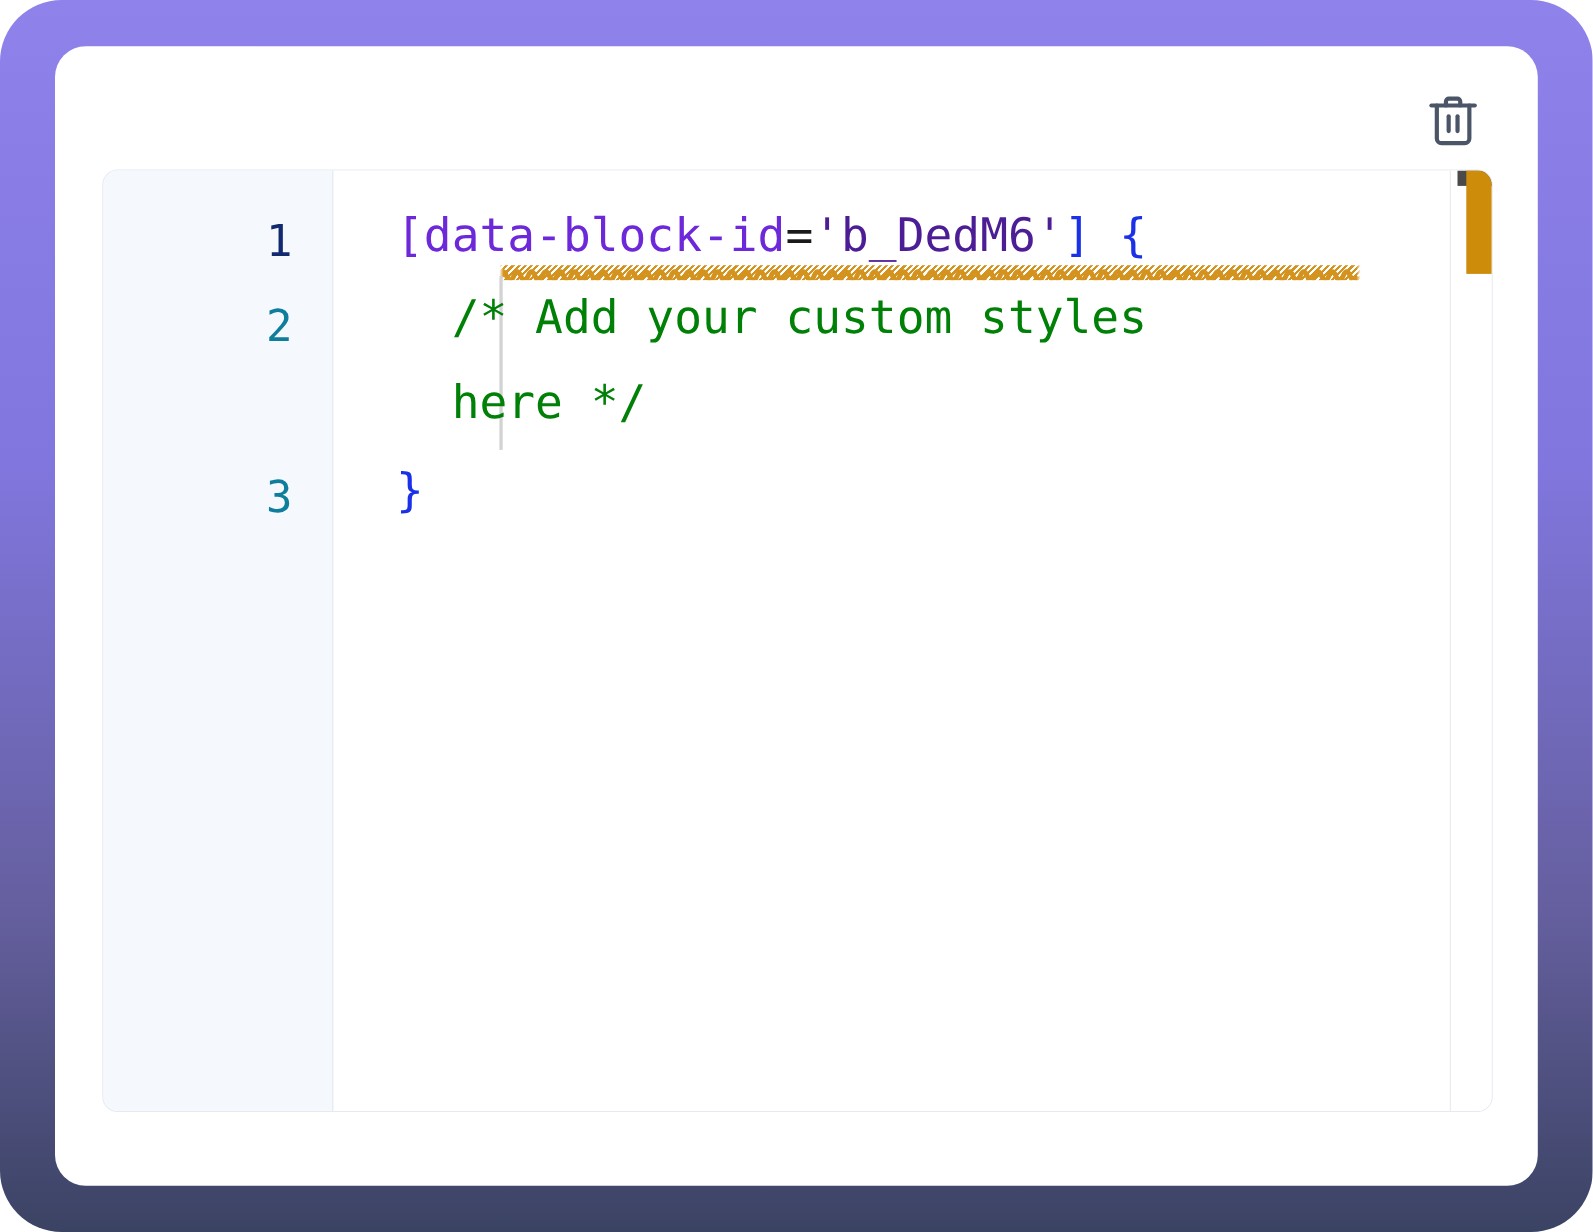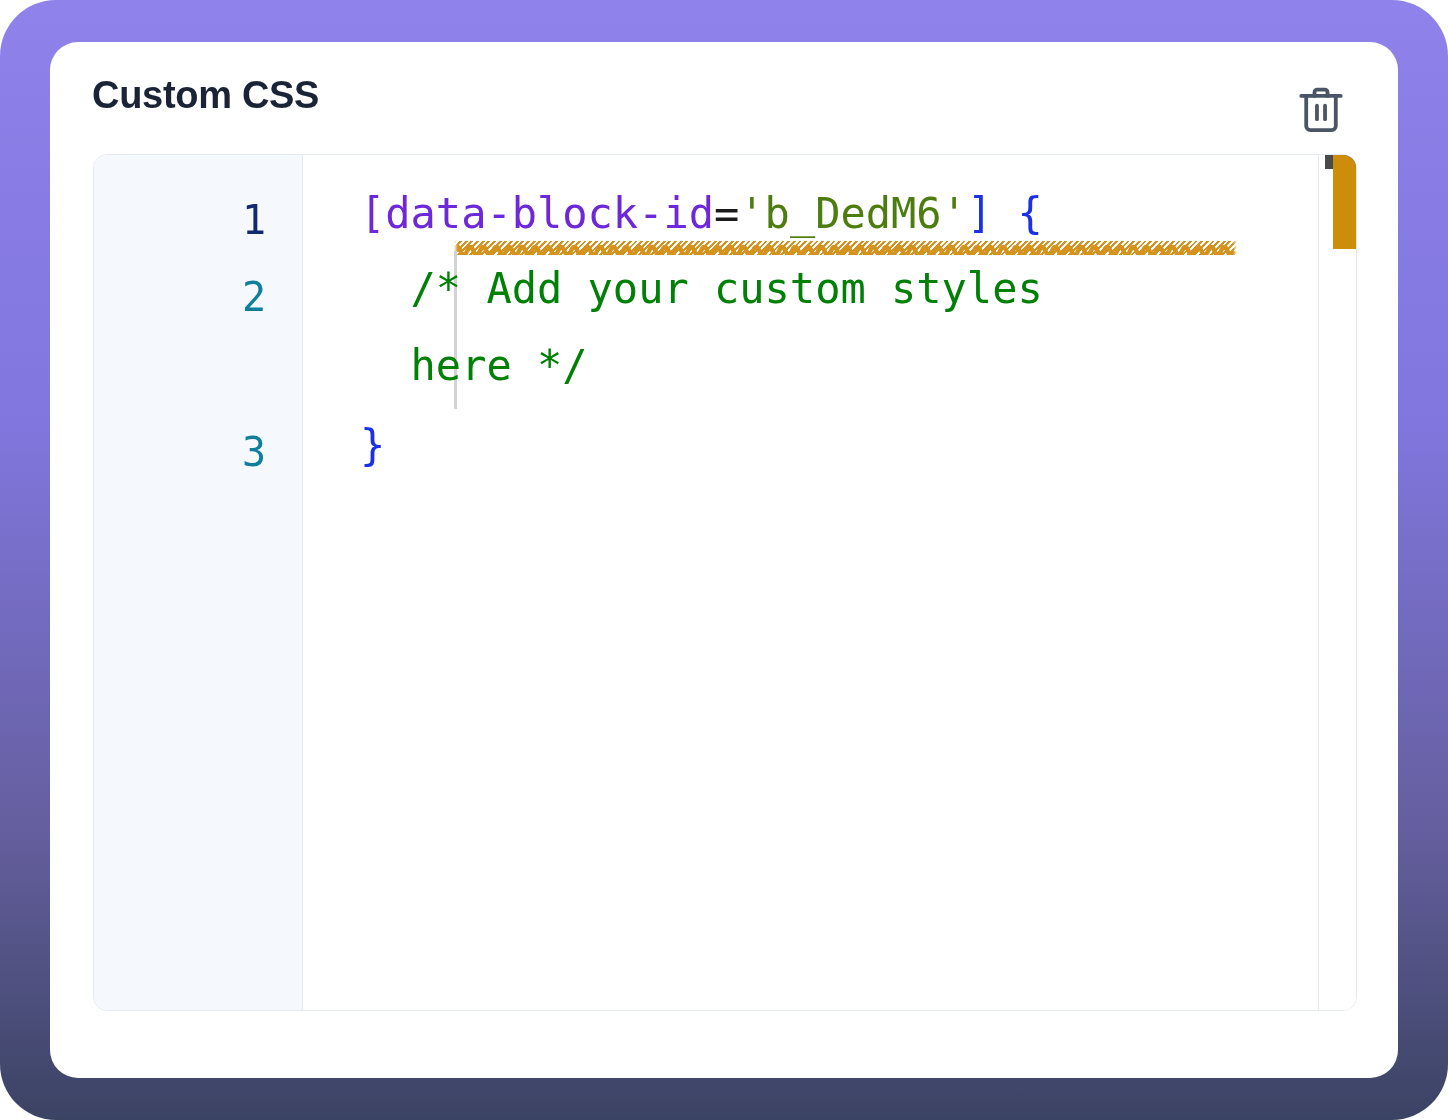--- a/index.html
+++ b/index.html
@@ -125,21 +125,21 @@
     left: 56px;
     font-family: "DejaVu Sans Mono", monospace;
     font-size: 42px;
     line-height: 1;
     white-space: pre;
   }
 
   .tok-punct   { color: #1a31e8; }
   .tok-attr    { color: #6d28d9; }
   .tok-eq      { color: #1a1a1a; }
-  .tok-string  { color: #4d7c0f; }
+  .tok-string  { color: #4c1d95; }
   .tok-comment { color: #008006; }
 
   
   #squiggle {
     position: absolute;
     left: 150px;
     top: 86px;
     width: 783px;
     height: 14px;
     background-image:
@@ -190,21 +190,20 @@
 <body>
 
 <div id="root">
 
   <div id="frame"></div>
 
   <div id="card">
 
     <div id="header">
 
-      <div id="panel-title">Custom CSS</div>
 
       <button id="delete-button" title="Delete">
         <span>
           <svg width="54" height="56" viewBox="0 0 24 25" fill="none" stroke="#4a5568" stroke-width="1.7" stroke-linecap="round" stroke-linejoin="round">
             <path d="M3.2 6.2 H20.8"></path>
             <path d="M9.1 6.2 V4.6 a1.2 1.2 0 0 1 1.2 -1.2 h3.4 a1.2 1.2 0 0 1 1.2 1.2 V6.2"></path>
             <path d="M5.4 6.2 v13.4 a1.9 1.9 0 0 0 1.9 1.9 h9.4 a1.9 1.9 0 0 0 1.9 -1.9 V6.2"></path>
             <path d="M10.2 10.6 V16.6"></path>
             <path d="M13.8 10.6 V16.6"></path>
           </svg>

